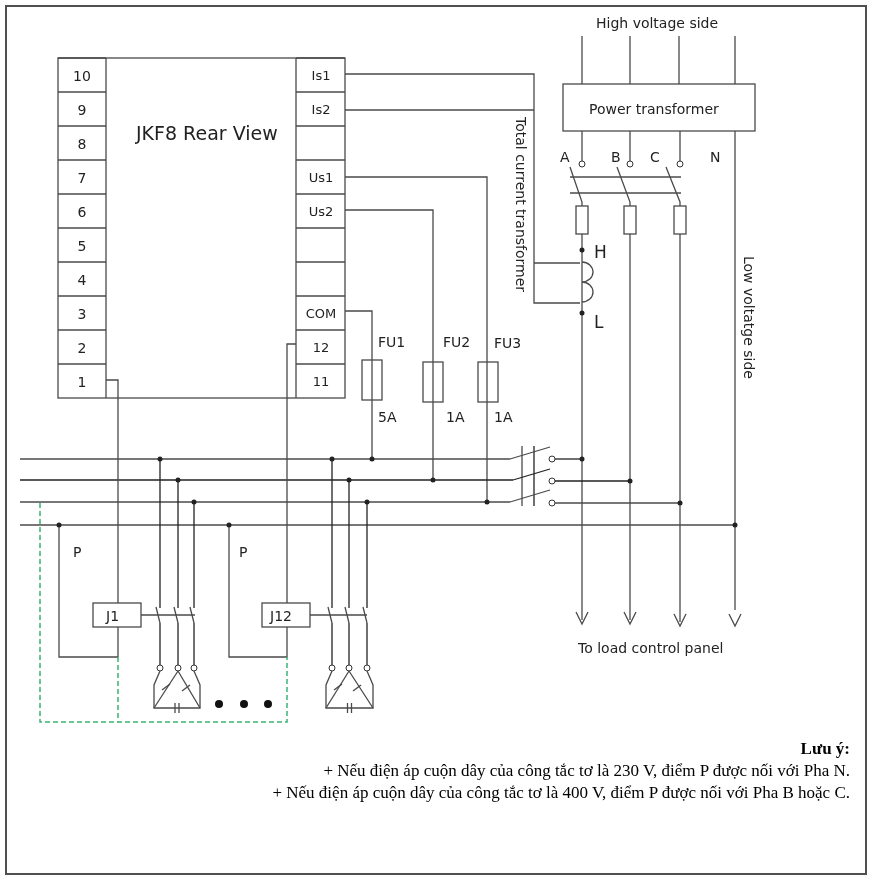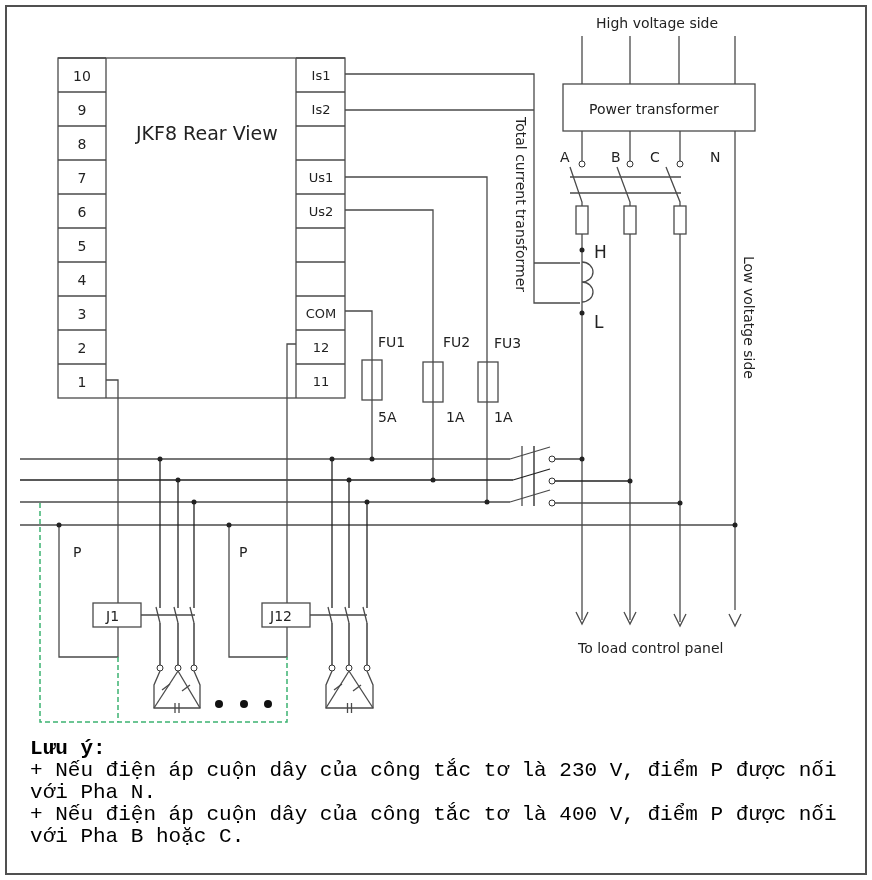--- a/index.html
+++ b/index.html
@@ -15,21 +15,21 @@
   .dot { fill: #222; }
   .odot { fill: #fff; stroke: #333; stroke-width: 1; }
   .lbl { font-family: "DejaVu Sans", sans-serif; font-size: 14px; fill: #222; }
   .lbl-sm { font-family: "DejaVu Sans", sans-serif; font-size: 13px; fill: #222; }
   .lbl-title { font-family: "DejaVu Sans", sans-serif; font-size: 19px; fill: #222; }
   .lbl-big { font-family: "DejaVu Sans", sans-serif; font-size: 17px; fill: #222; }
   .dash { stroke: #3cb371; stroke-width: 1.5; stroke-dasharray: 5 3; fill: none; }
   .bigdot { fill: #111; }
   #notes {
     position: absolute; left: 30px; top: 738px; width: 820px;
-    font-family: Liberation Mono, monospace; font-size: 21px; color: #000; line-height: 22px;
+    font-family: Liberation Serif, serif; font-size: 17px; color: #000; line-height: 22px; text-align: right;
   }
   #notes .title { font-weight: bold; }
 </style>
 </head>
 <body>
 
 <div id="frame"></div>
 
 <svg width="872" height="880" viewBox="0 0 872 880">
 

